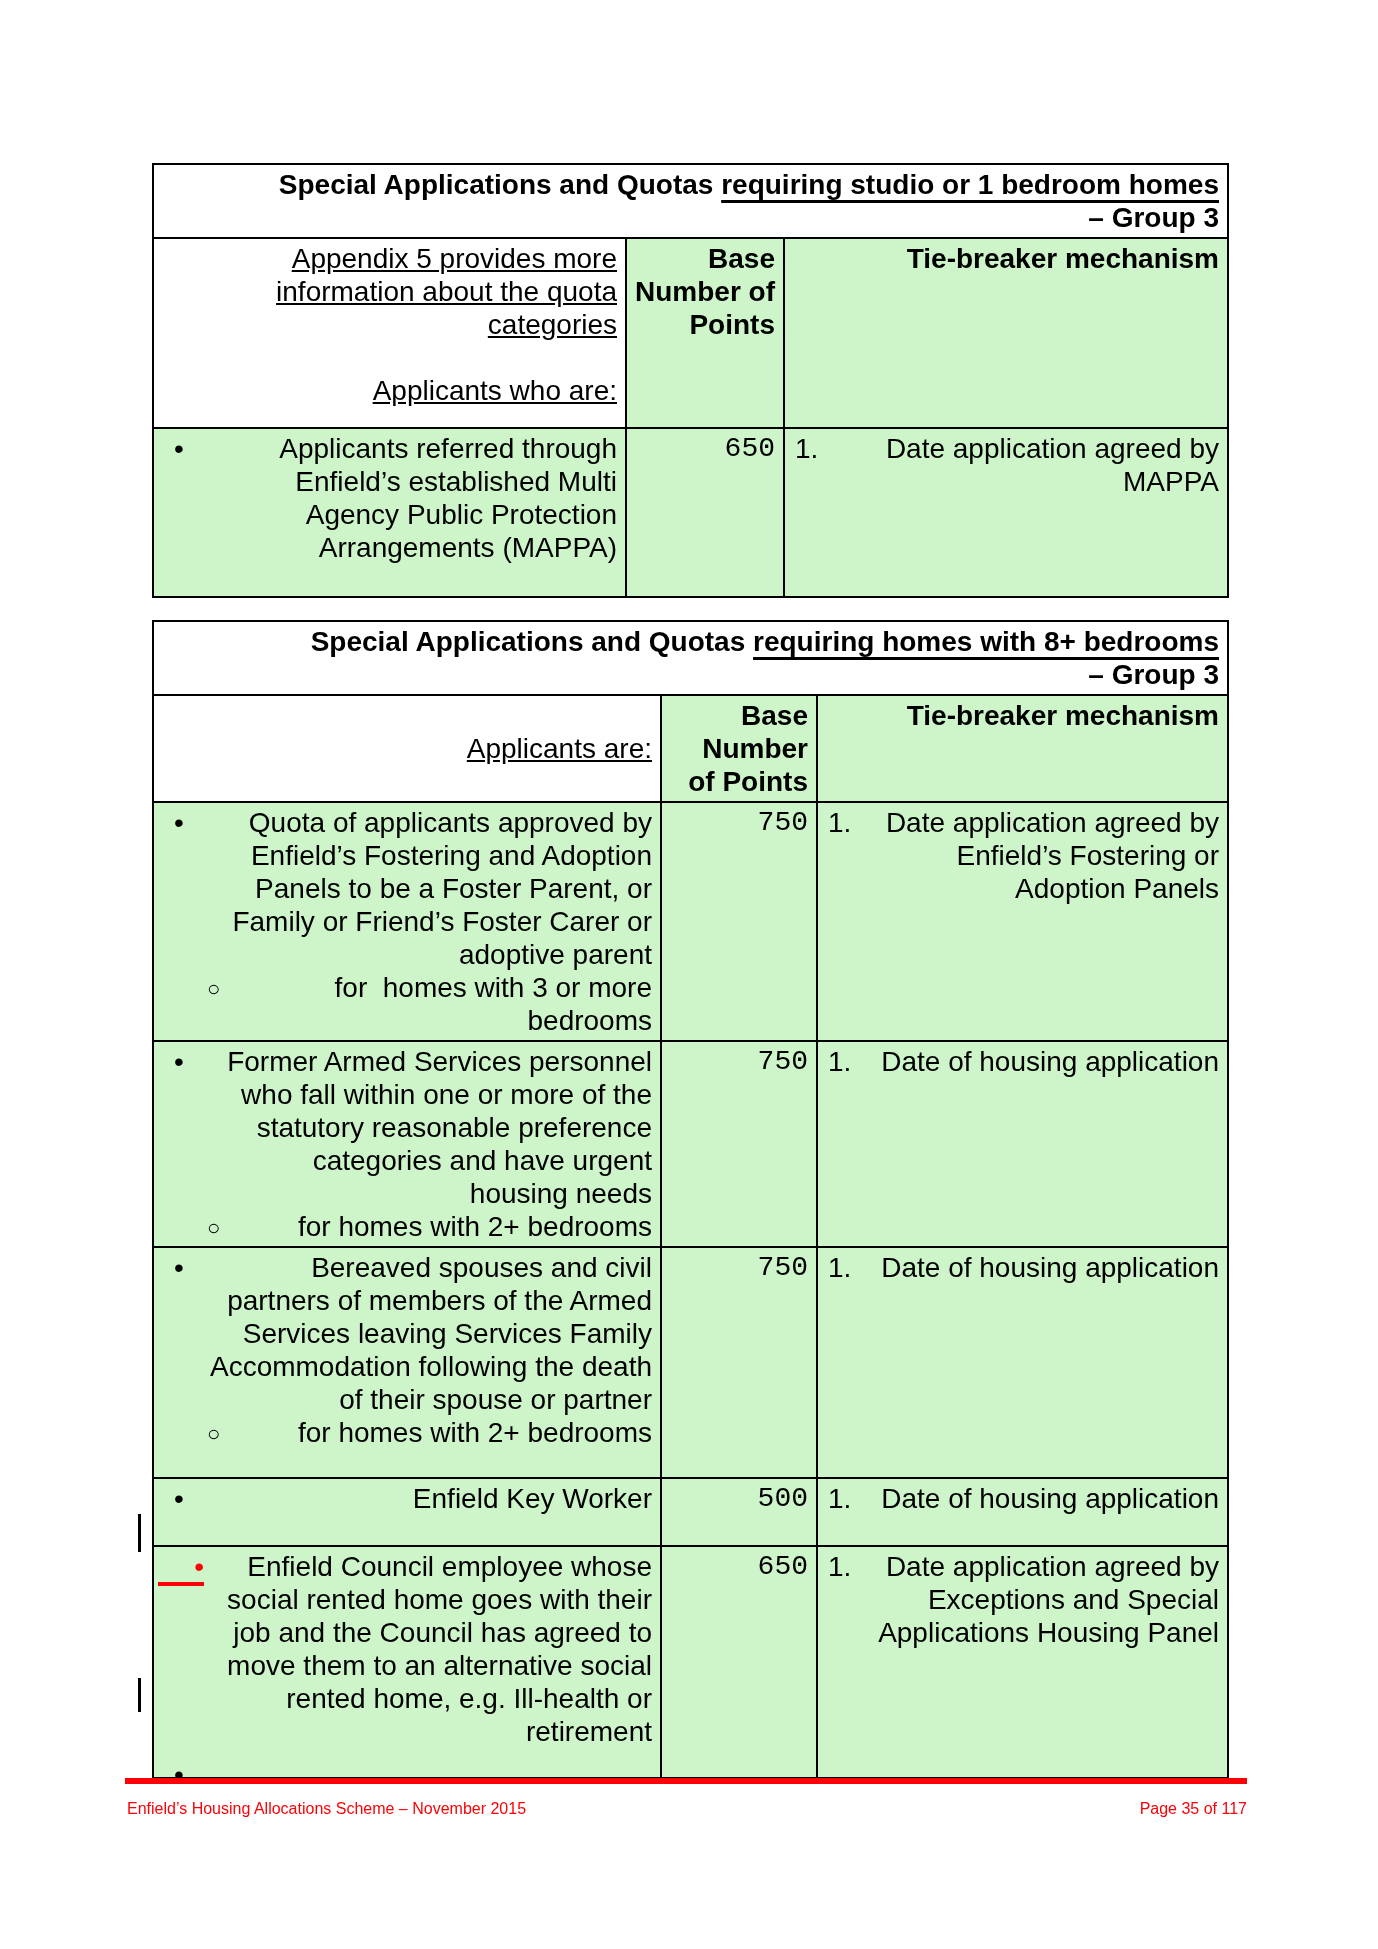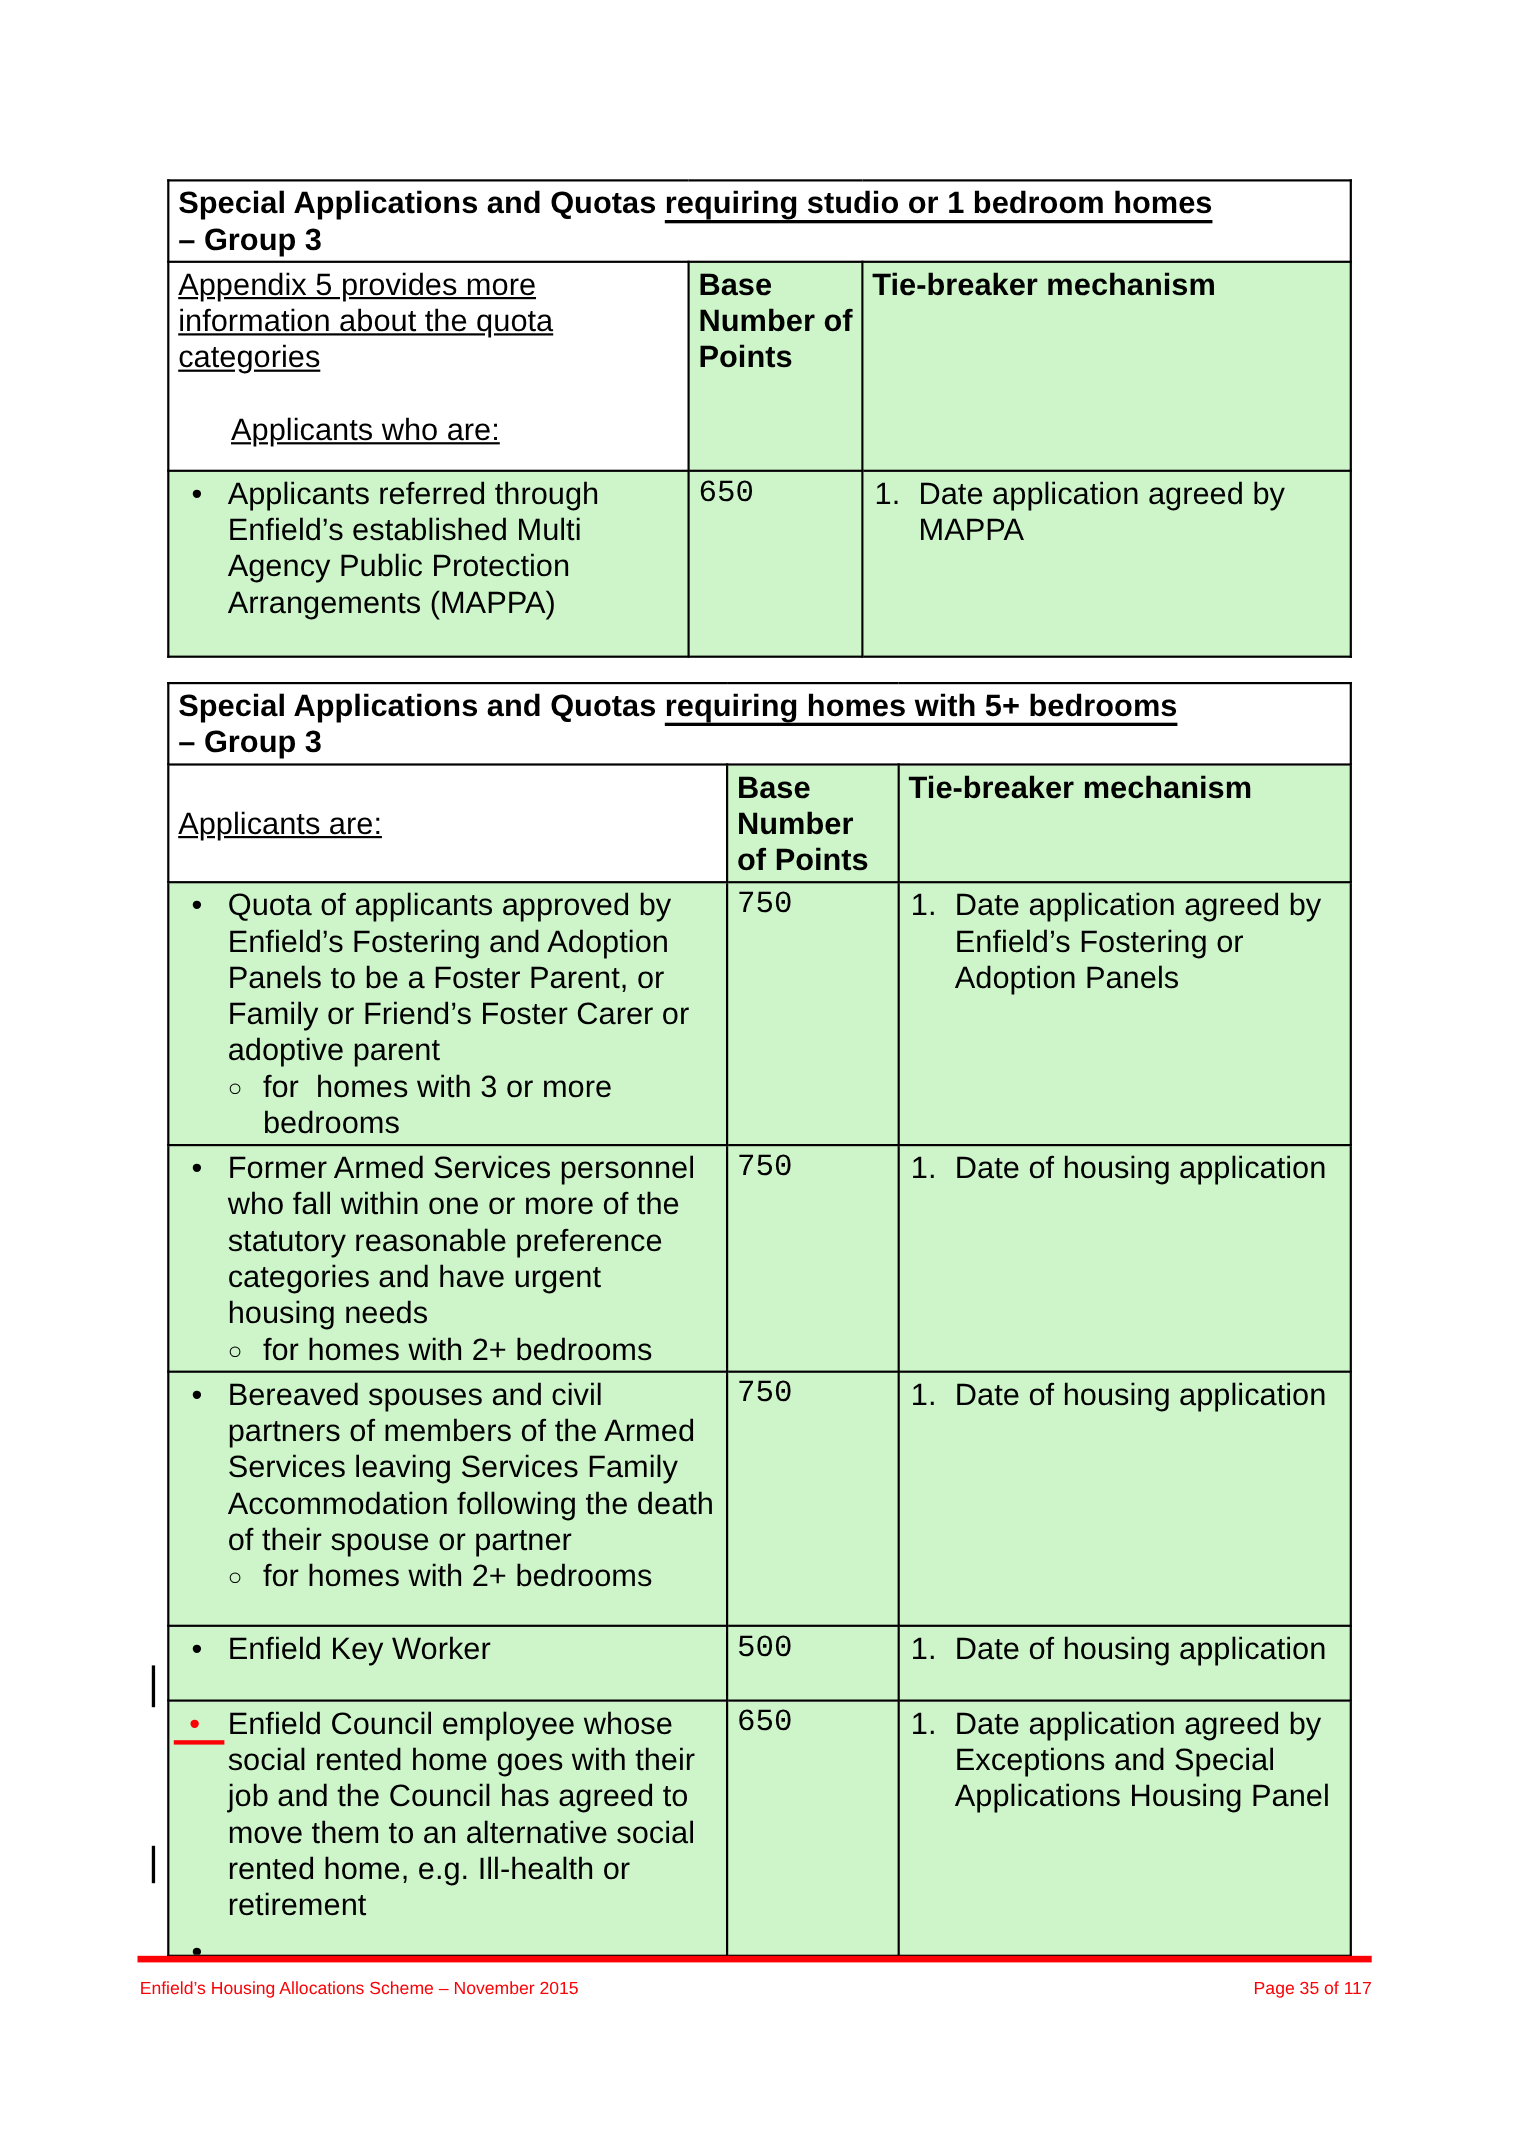--- a/index.html
+++ b/index.html
@@ -1,19 +1,19 @@
 <!DOCTYPE html>
 <html><head>
 <meta charset="utf-8">
 <style>
   html,body{margin:0;padding:0;background:#ffffff;}
   .page{position:relative;width:1378px;height:1949px;background:#ffffff;
         font-family:"Liberation Sans",sans-serif;color:#000;font-size:28px;line-height:33px;
         overflow:hidden;}
-  table.doc{border-collapse:collapse;table-layout:fixed;position:absolute;left:152px;width:1075px;}
+  table.doc{border-collapse:collapse;table-layout:fixed;position:absolute;left:152px;width:1075px;text-align:right;}
   table.doc td{border:2px solid #000;vertical-align:top;padding:3px 8px 3px 8px;overflow:hidden;}
   td.green{background:var(--green);}
   td.white{background:#ffffff;text-decoration:underline;}
   .title-cell{font-weight:bold;background:#ffffff;}
   .title-cell .u{text-decoration:underline;text-decoration-thickness:3px;text-underline-offset:6px;}
   .bold{font-weight:bold;}
   
   .li1{position:relative;padding-left:45px;}
   .li1 .marker{position:absolute;left:12px;top:0;}
   .li2{position:relative;padding-left:77px;margin-top:0;}
@@ -83,21 +83,21 @@
 
   <table class="doc" style="top:620px;">
     <colgroup>
         <col style="width:508px">
         <col style="width:156px">
         <col style="width:411px">
       </colgroup>
     <tbody>
         <tr style="height:66px">
       <td colspan="3" class="title-cell">
-        <span>Special Applications and Quotas </span><span class="u">requiring homes with 5+ bedrooms</span><br>
+        <span>Special Applications and Quotas </span><span class="u">requiring homes with 8+ bedrooms</span><br>
         <span>– Group 3</span>
       </td>
     </tr>
     <tr style="height:94px">
       <td class="white" style="vertical-align:middle">Applicants are:</td>
       <td class="green bold">Base Number of Points</td>
       <td class="green bold">Tie-breaker mechanism</td>
     </tr>
 
     <tr style="height:232px">

